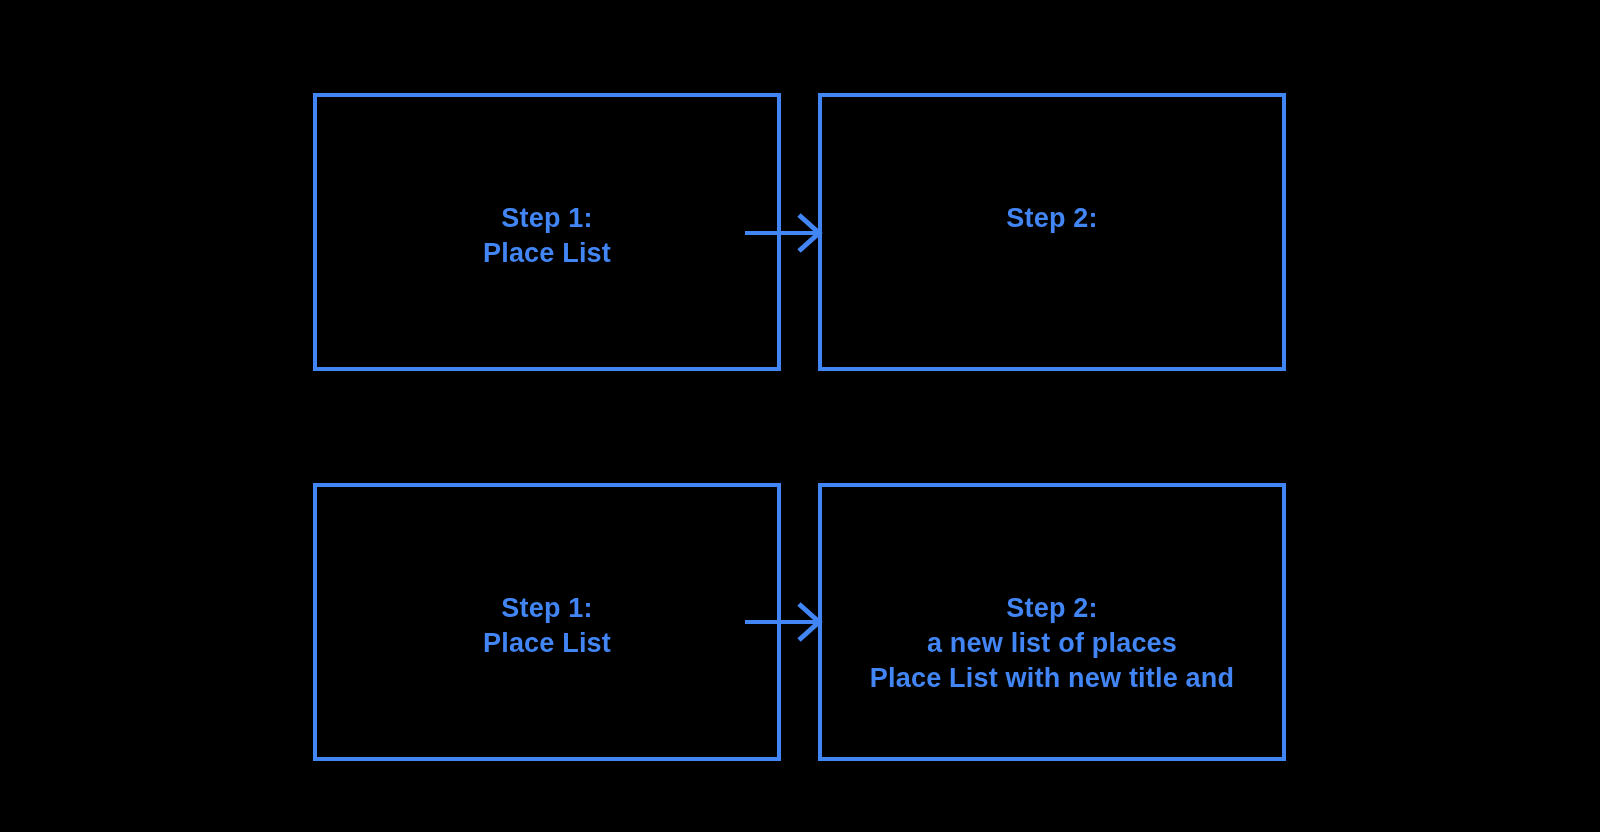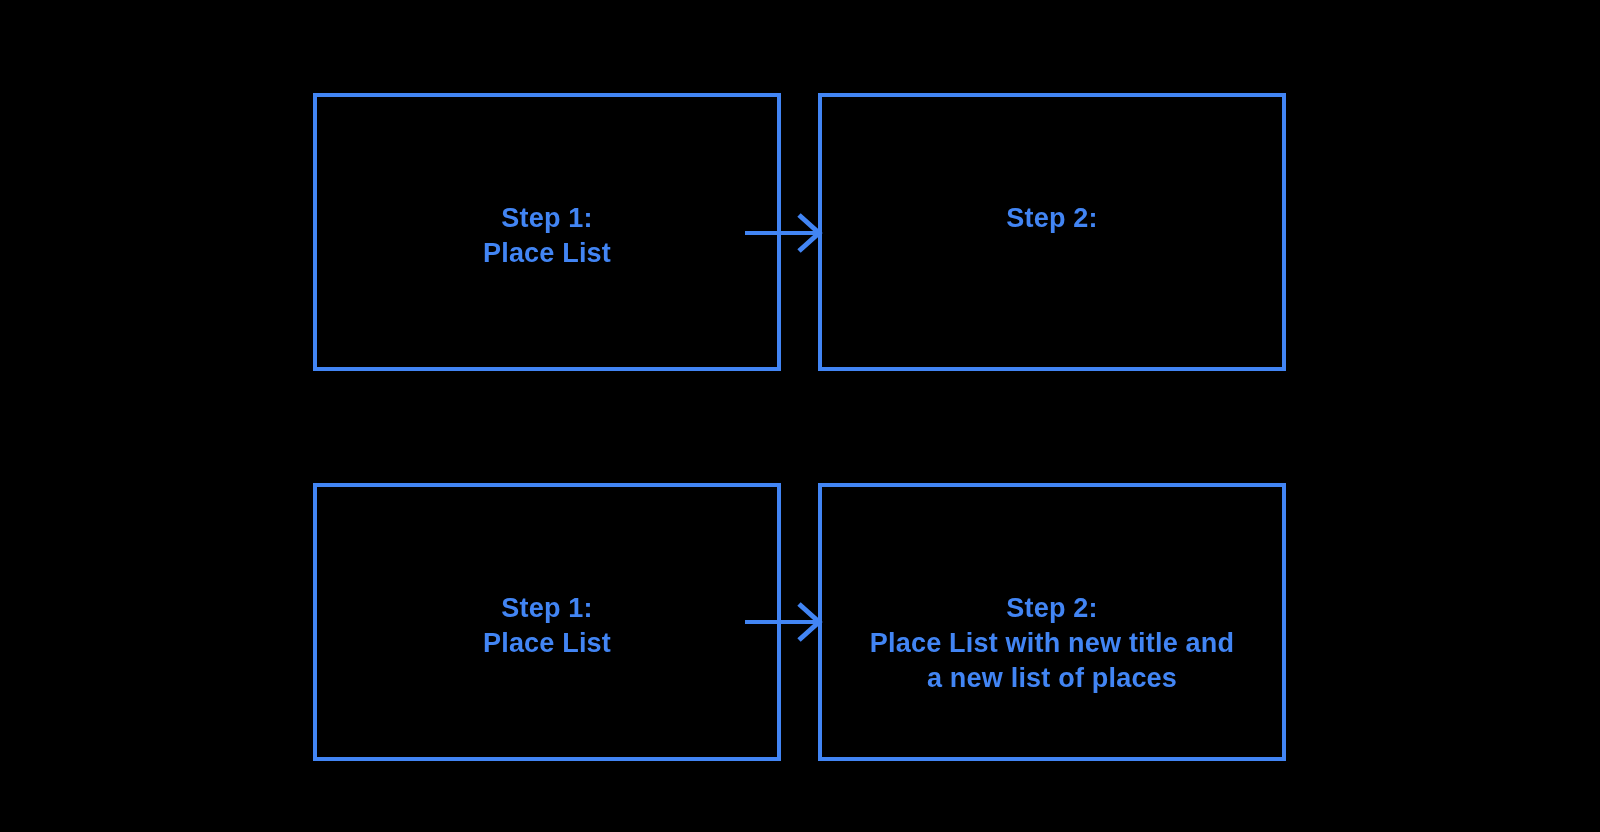--- a/index.html
+++ b/index.html
@@ -74,22 +74,22 @@
   <div class="flow-box pos-r2c1">
     <div class="box-label">
       <div>Step 1:</div>
       <div>Place List</div>
     </div>
   </div>
 
   <div class="flow-box pos-r2c2">
     <div class="box-label">
       <div>Step 2:</div>
+      <div>a new list of places</div>
       <div>Place List with new title and</div>
-      <div>a new list of places</div>
     </div>
   </div>
 
   <svg class="arrow-layer" width="1600" height="832" viewBox="0 0 1600 832" xmlns="http://www.w3.org/2000/svg">
     <g>
       <line x1="745" y1="233" x2="816" y2="233" stroke-width="4"></line>
       <polyline points="799,215 819,233 799,251" stroke-width="5"></polyline>
     </g>
     <g>
       <line x1="745" y1="622" x2="816" y2="622" stroke-width="4"></line>

